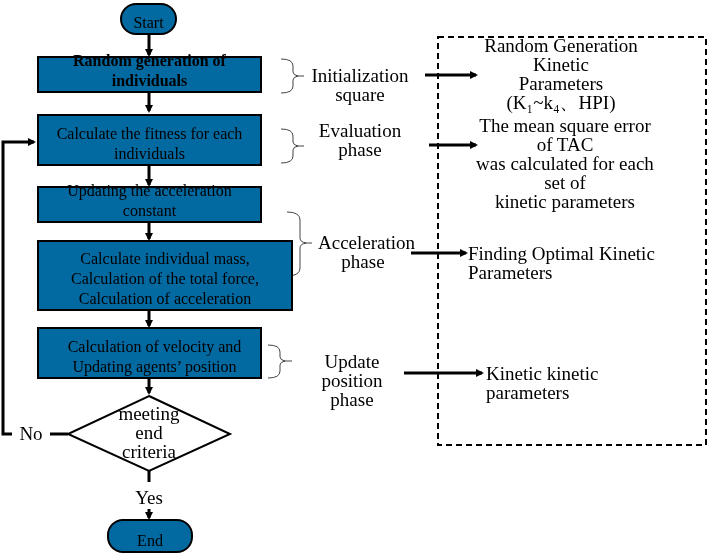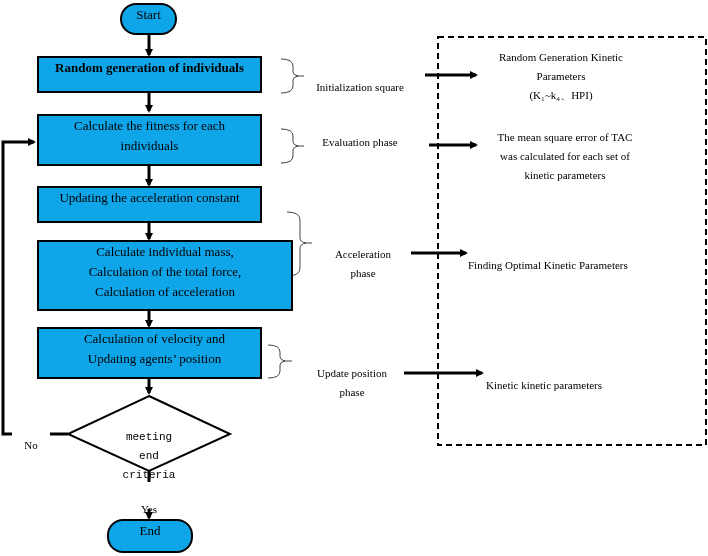--- a/index.html
+++ b/index.html
@@ -1,22 +1,22 @@
 <!DOCTYPE html>
 <html><head>
 <meta charset="utf-8">
 <style>
   html, body { margin: 0; padding: 0; background: #ffffff; }
   body { width: 708px; height: 556px; position: relative; overflow: hidden;
          font-family: "Liberation Serif", serif; color: #000; }
   svg { position: absolute; left: 0; top: 0; }
-  .lbl { position: absolute; text-align: center; font-size: 11px; line-height: 19px; margin-top: 12px; }
-  .box { position: absolute; border: 2px solid #000; box-sizing: border-box; background: #0ea5e9;
-         display: flex; align-items: flex-start; justify-content: center; text-align: center;
-         font-size: 13px; line-height: 20px; }
+  .lbl { position: absolute; text-align: center; font-size: 19px; line-height: 19px; }
+  .box { position: absolute; border: 2px solid #000; box-sizing: border-box; background: #0369a1;
+         display: flex; align-items: flex-end; justify-content: center; text-align: center;
+         font-size: 16px; line-height: 20px; }
   .term { border-radius: 16px; }
   .ml { white-space: pre-line; }
 </style>
 </head>
 <body>
 
 <svg width="708" height="556" viewBox="0 0 708 556">
   <defs>
     <marker id="ah" markerWidth="8" markerHeight="8" refX="6" refY="4" orient="auto" markerUnits="userSpaceOnUse">
       <path d="M0,0 L8,4 L0,8 z" fill="#000"></path>
@@ -74,21 +74,21 @@
 <div class="box ml" style="left:37px; top:240px; width:256px; height:71px;">
   <span>Calculate individual mass,
 Calculation of the total force,
 Calculation of acceleration</span>
 </div>
 <div class="box ml" style="left:37px; top:327px; width:225px; height:52px;padding-left:10px;">
   <span>Calculation of velocity and
 Updating agents’ position</span>
 </div>
 
-<div class="lbl ml" style="left:109px; top:416px; width:80px; line-height:19px;font-family:Liberation Mono, monospace;">meeting
+<div class="lbl ml" style="left:109px; top:404px; width:80px; line-height:19px;">meeting
 end
 criteria</div>
 <div class="lbl" style="left:16px; top:424px; width:30px;">No</div>
 <div class="lbl" style="left:129px; top:488px; width:40px;">Yes</div>
 
 <div class="lbl ml" style="left:300px; top:66px; width:120px;">Initialization square</div>
 <div class="lbl ml" style="left:305px; top:121px; width:110px;">Evaluation phase</div>
 <div class="lbl ml" style="left:318px; top:233px; width:90px;">Acceleration
 phase</div>
 <div class="lbl ml" style="left:298px; top:352px; width:108px;">Update position

